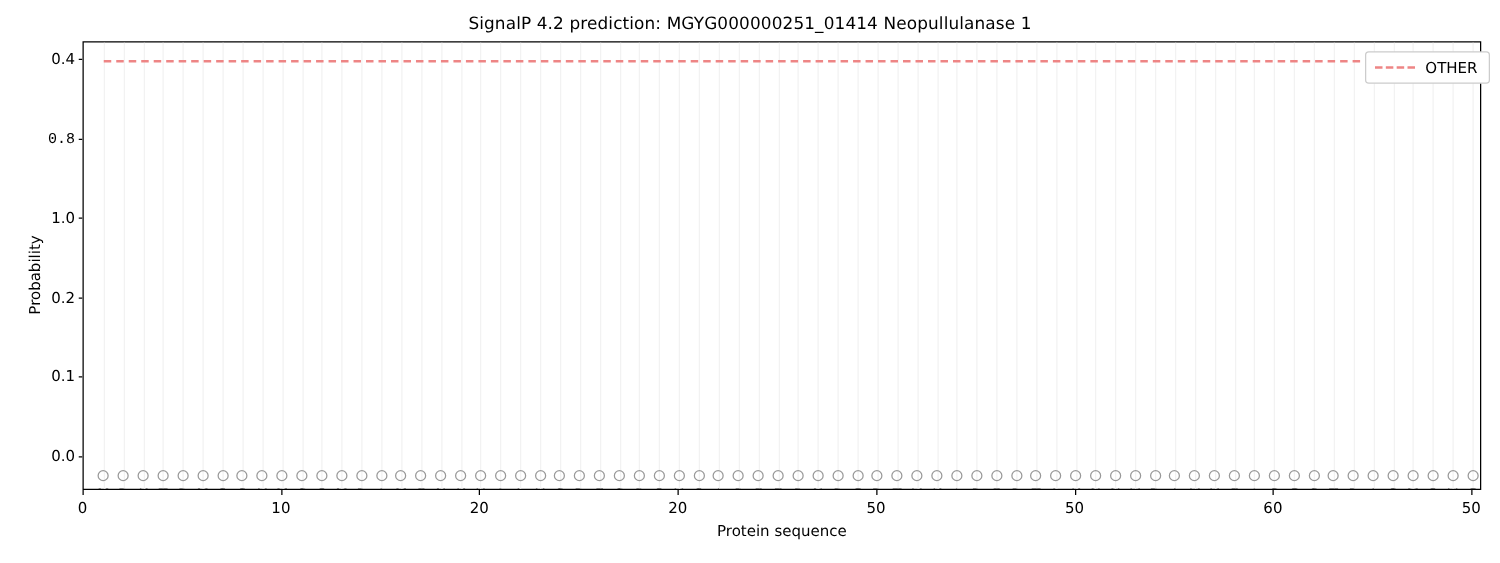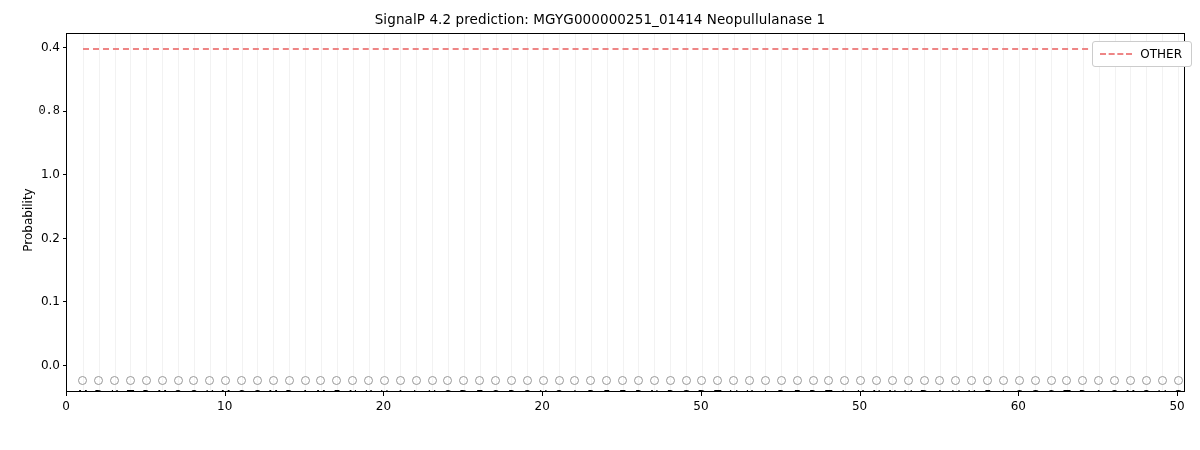--- a/index.html
+++ b/index.html
@@ -452,19 +452,20 @@
         <div class="xtick-mark" style="left: 634.894px;"></div>
         <div class="xtick-label" style="left: 634.894px;">50</div>
         <div class="xtick-mark" style="left: 793.617px;"></div>
         <div class="xtick-label" style="left: 793.617px;">50</div>
         <div class="xtick-mark" style="left: 952.34px;"></div>
         <div class="xtick-label" style="left: 952.34px;">60</div>
         <div class="xtick-mark" style="left: 1111.06px;"></div>
         <div class="xtick-label" style="left: 1111.06px;">50</div>
       </div>
   </div>
+  <div id="x-axis-label">Protein sequence</div>
 
   <div id="legend">
     <span class="legend-swatch" id="legend-swatch-0" style="border-top-color: rgb(238, 133, 133); border-top-style: dashed;"></span>
     <span class="legend-label">OTHER</span>
   </div>
 
 </div>
 
 </body></html>

